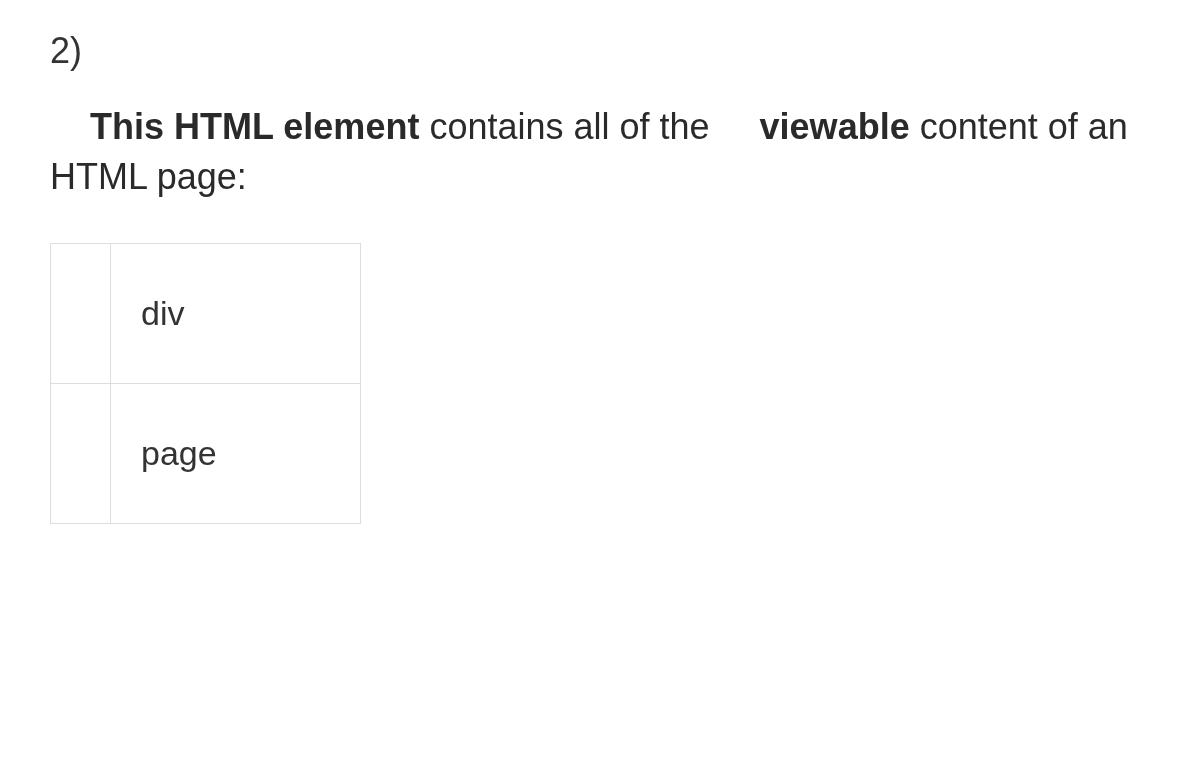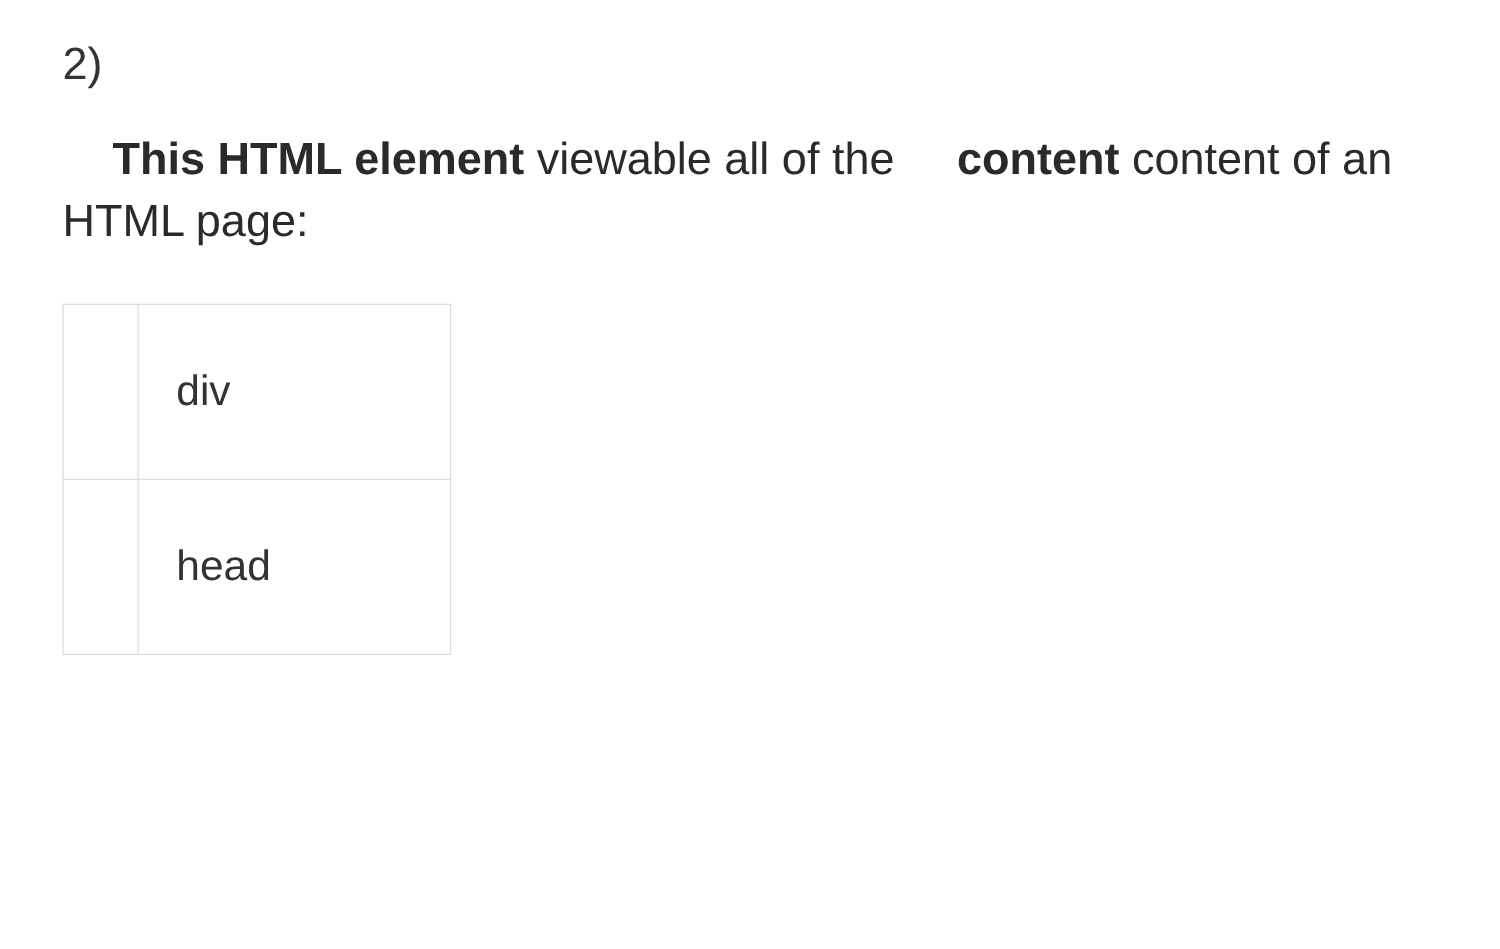--- a/index.html
+++ b/index.html
@@ -49,27 +49,27 @@
       font-size: 34px;
       color: #333;
     }
   </style>
 </head>
 <body>
 
 <div class="question-number">2)</div>
 
 <div class="question-text">
-  <span class="bold">This HTML element</span><span> viewable all of the </span><span class="bold">content</span><span> content of an HTML page:</span>
+  <span class="bold">This HTML element</span><span> contains all of the </span><span class="bold">viewable</span><span> content of an HTML page:</span>
 </div>
 
 <table class="options-table">
   <tbody>
       <tr>
     <td class="option-selector"></td>
     <td class="option-label">div</td>
   </tr>
   <tr>
     <td class="option-selector"></td>
-    <td class="option-label">head</td>
+    <td class="option-label">page</td>
   </tr>
 </tbody>
   </table>
 
 </body></html>

